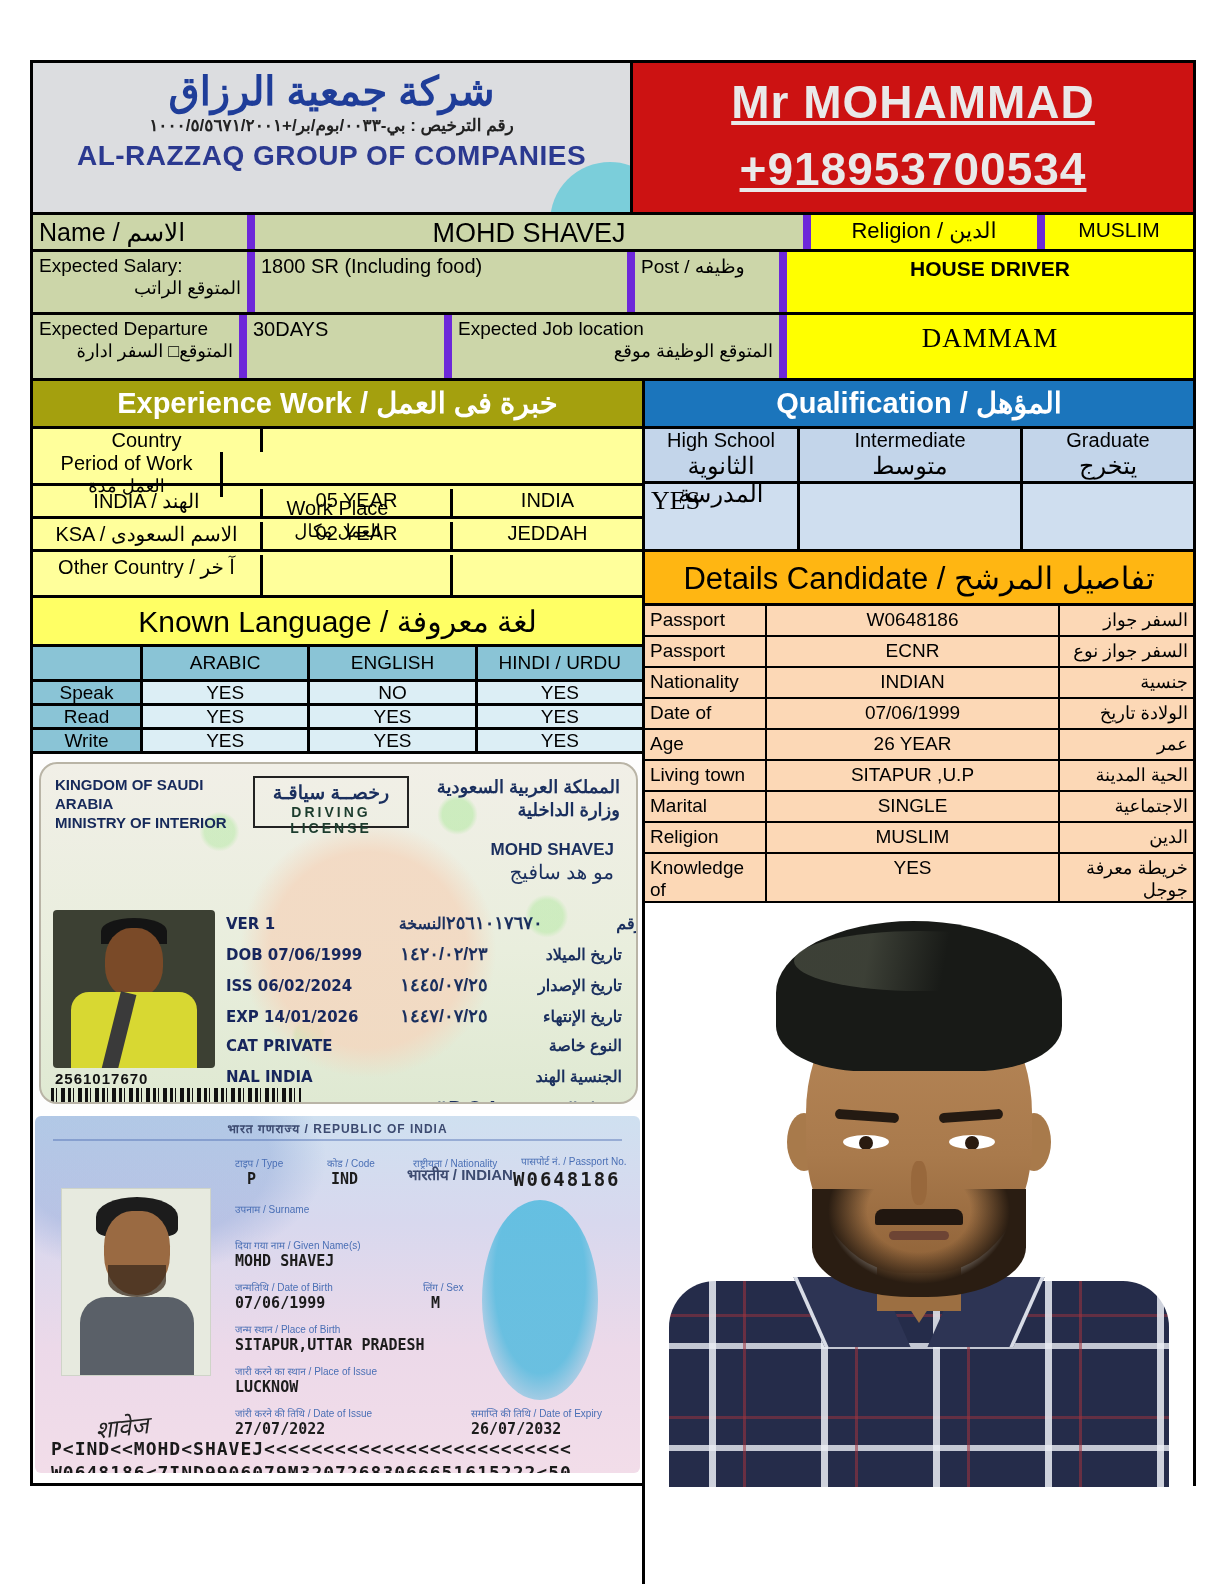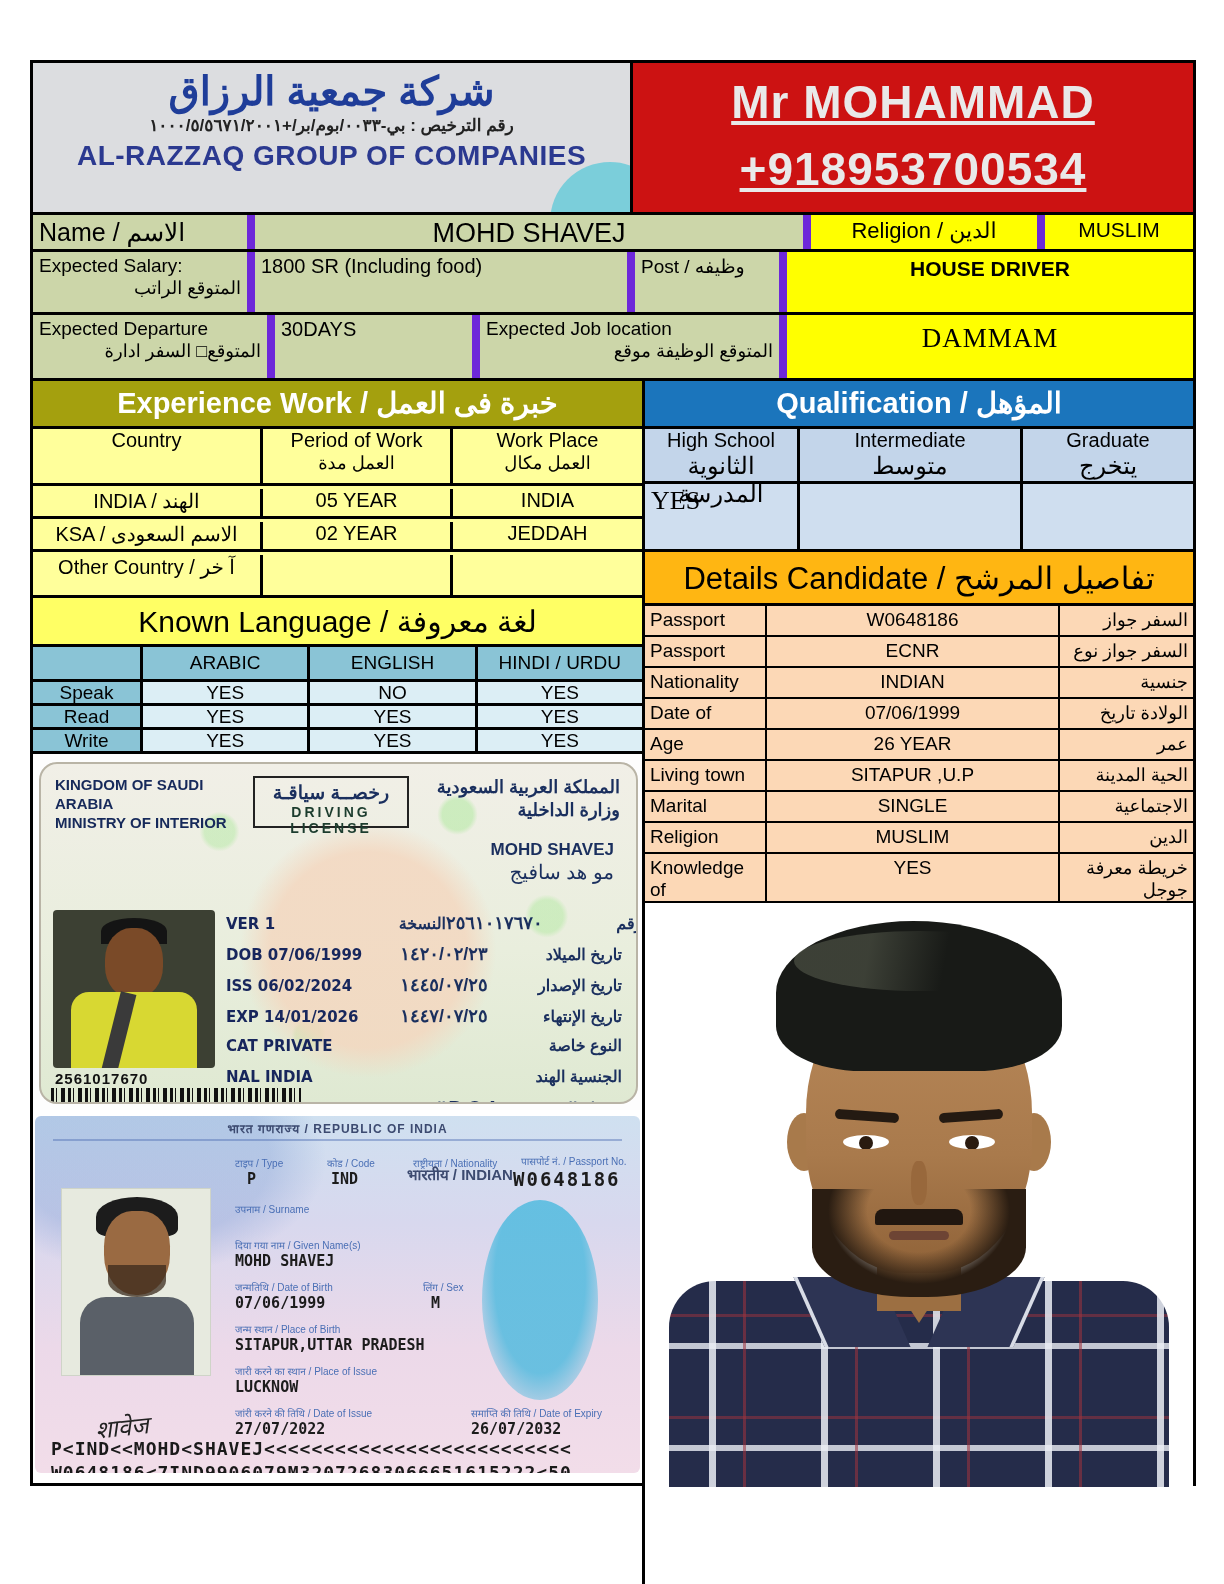--- a/index.html
+++ b/index.html
@@ -28,21 +28,21 @@
   .c-name-label { width:222px; font-size:25px; }
   .c-name-value { width:556px; text-align:center; font-size:27px; }
   .c-rel-label { width:234px; background:#ffff00; text-align:center; font-size:22px; }
   .c-rel-value { flex:1; background:#ffff00; text-align:center; font-size:21px; }
   .cell-2line .en { font-size:19px; display:block; }
   .cell-2line .ar { font-size:18px; display:block; text-align:right; direction:rtl; }
   .c-sal-label { width:222px; }
   .c-sal-value { width:380px; font-size:20px; }
   .c-post-label { width:152px; font-size:19px; }
   .c-post-value { flex:1; background:#ffff00; text-align:center; font-weight:bold; font-size:21px; padding-top:5px !important; }
-  .c-dep-label { width:242px; }
+  .c-dep-label { width:214px; }
   .c-dep-value { width:205px; font-size:20px; }
   .c-job-label { flex:1; }
   .c-dam-value { width:406px; background:#ffff00; text-align:center; font-family:"Liberation Serif", serif; font-size:27px; padding-top:8px !important; letter-spacing:1px; }
 
   
   .sec-hdr { display:flex; height:48px; border-bottom:3px solid #000; }
   .sec-exp { width:612px; background:#a4a00e; border-right:3px solid #000; color:#fff; font-weight:bold; font-size:29px; text-align:center; padding-top:5px; }
   .sec-qual { flex:1; background:#1b75bc; color:#fff; font-weight:bold; font-size:29px; text-align:center; padding-top:5px; }
 
   
@@ -51,21 +51,21 @@
   .col-right { flex:1; }
 
   
   .exp-table { background:#ffff9b; }
   .exp-row { display:flex; border-bottom:3px solid #000; }
   .exp-row > div { border-right:3px solid #000; text-align:center; }
   .exp-row > div:last-child { border-right:none; }
   .exp-c1 { width:230px; }
   .exp-c2 { width:190px; }
   .exp-c3 { flex:1; }
-  .exp-head { height:57px; font-size:20px; }
+  .exp-head { height:57px; font-size:20px;flex-direction:column; }
   .exp-head .sub { display:block; font-size:18px; }
   .exp-r { height:33px; font-size:20px; padding-top:3px; }
   .exp-r-last { height:46px; }
 
   
   .lang-title { height:49px; background:#ffff64; border-bottom:3px solid #000; text-align:center; font-size:30px; padding-top:6px; }
   .lang-table { }
   .lang-row { display:flex; border-bottom:3px solid #000; }
   .lang-row > div { border-right:3px solid #000; text-align:center; font-size:19px; background:#dceef5; }
   .lang-row > div:last-child { border-right:none; }

